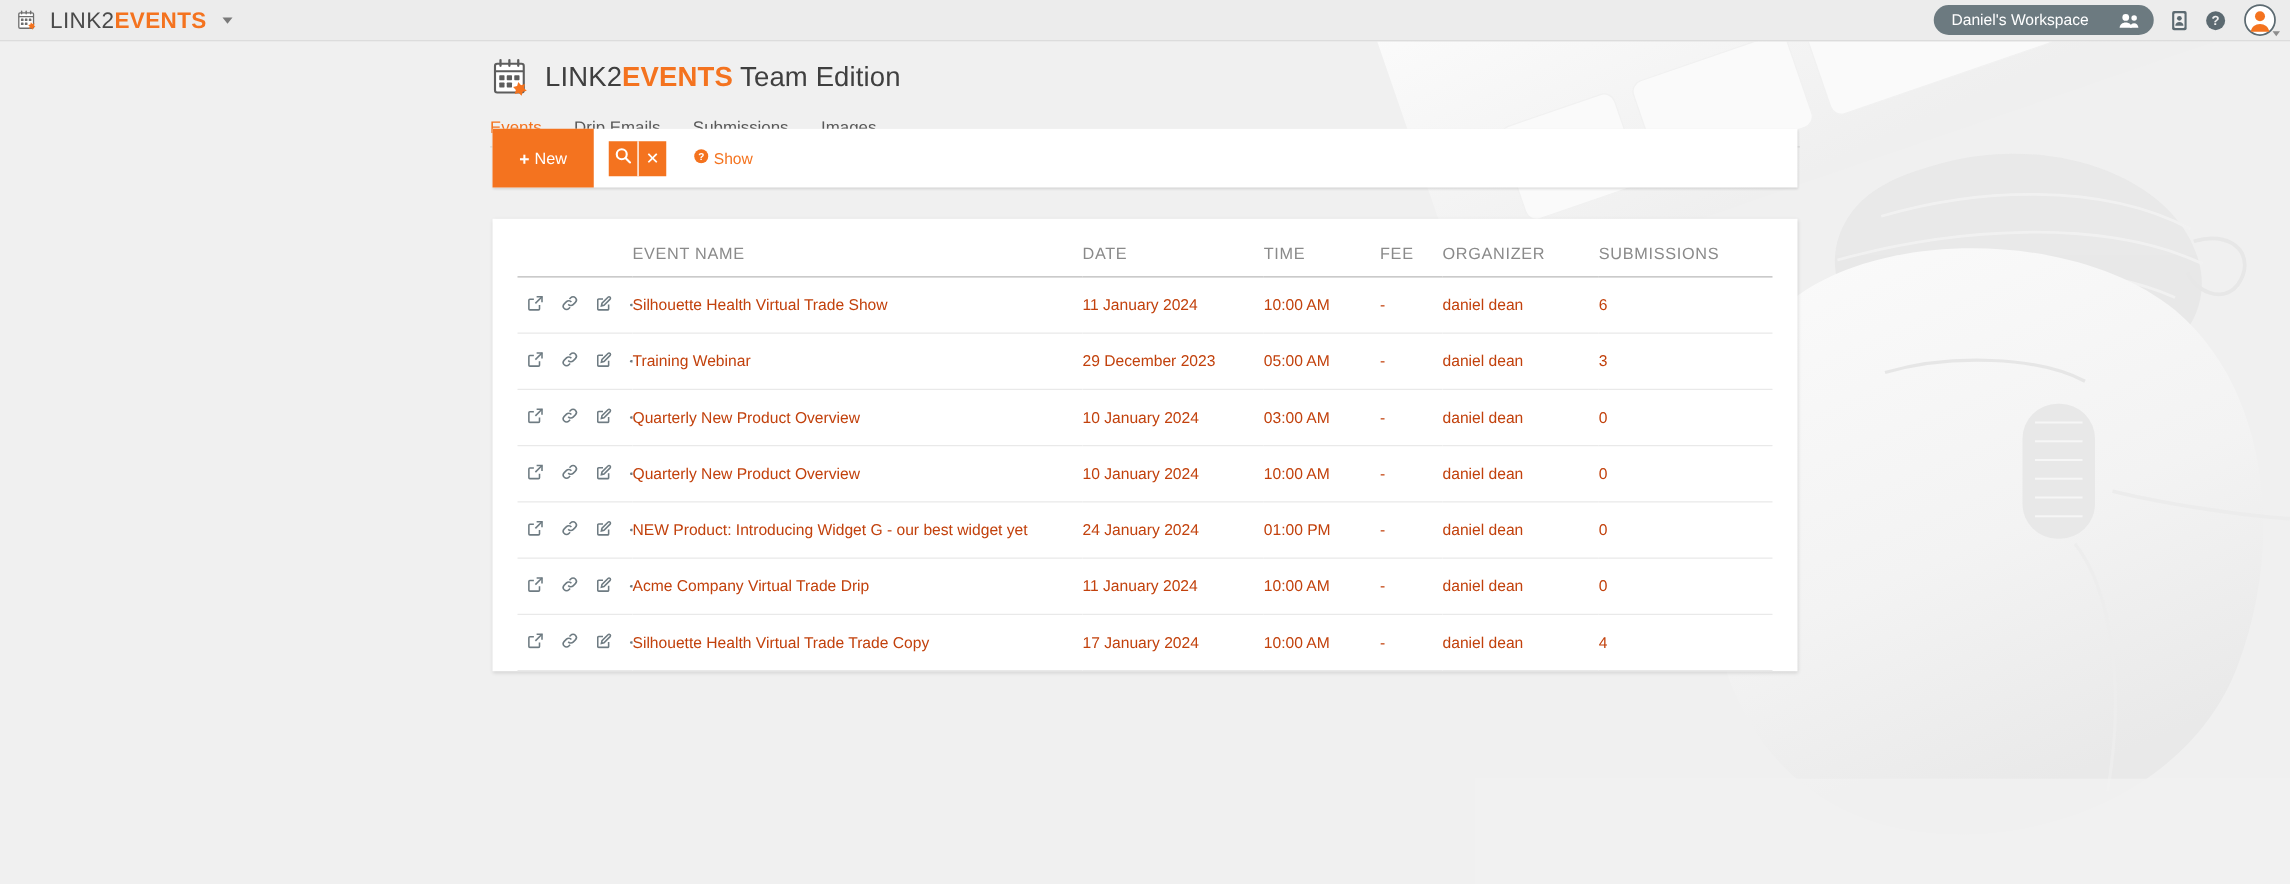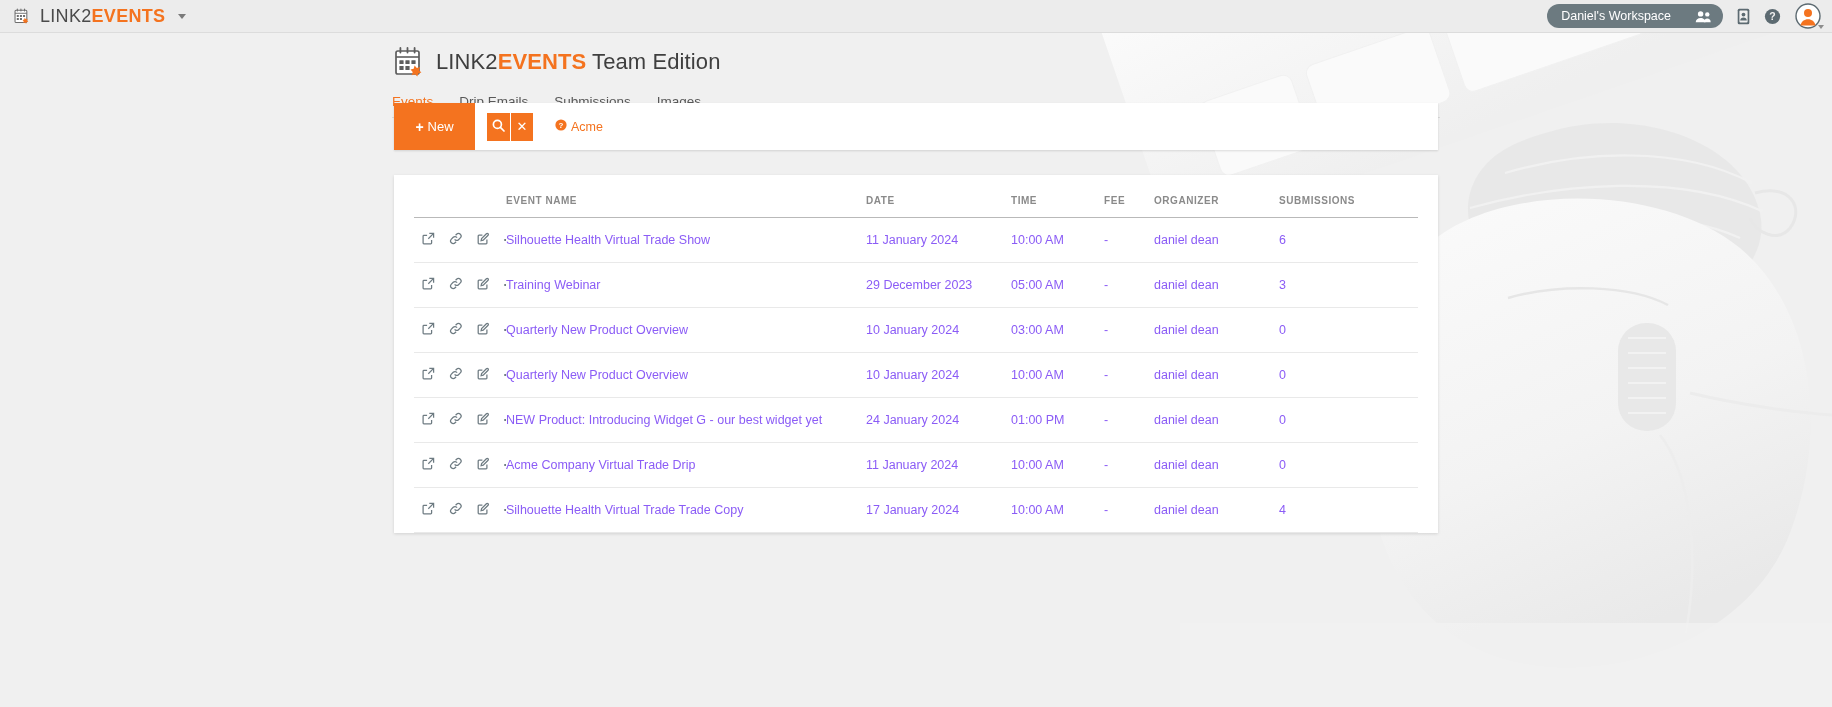--- a/index.html
+++ b/index.html
@@ -214,32 +214,32 @@
     background: #ffffff;
     box-shadow: 0 1px 3px rgba(0,0,0,.13);
     padding: 0 20px;
   }
   table.events {
     width: 100%;
     border-collapse: collapse;
     table-layout: fixed;
   }
   table.events th {
-    font-size: 10px;
+    font-size: 13px;
     letter-spacing: .55px;
     color: #8a8a8a;
-    font-weight: 700;
+    font-weight: 400;
     text-align: left;
     padding: 20px 0 11px 0;
     border-bottom: 1px solid #b9b9b9;
     white-space: nowrap;
   }
   table.events td {
     font-size: 12.5px;
-    color: #8b5cf6;
+    color: #c2410c;
     padding: 14px 0;
     border-bottom: 1px solid #e9e9e9;
     vertical-align: middle;
     white-space: nowrap;
     overflow: hidden;
     text-overflow: ellipsis;
   }
   table.events tr:last-child td { border-bottom: 1px solid #e9e9e9; }
 
   .col-actions { width: 92px; }
@@ -445,21 +445,21 @@
       <div class="sq-btn divider">
         <span class="x-glyph">✕</span>
       </div>
       <div class="help-link">
         <span>
           <svg width="12" height="12" viewBox="0 0 12 12" xmlns="http://www.w3.org/2000/svg">
             <circle cx="6" cy="6" r="5.6" fill="#f4731f"></circle>
             <text x="6" y="9" font-family="Liberation Sans, sans-serif" font-size="8" font-weight="700" fill="#ffffff" text-anchor="middle">?</text>
           </svg>
         </span>
-        <span>Acme</span>
+        <span>Show</span>
       </div>
     </div>
   </div>
 
   <div class="table-card">
     <table class="events">
       <colgroup>
         <col class="col-actions">
           <col class="col-name">
           <col class="col-date">

